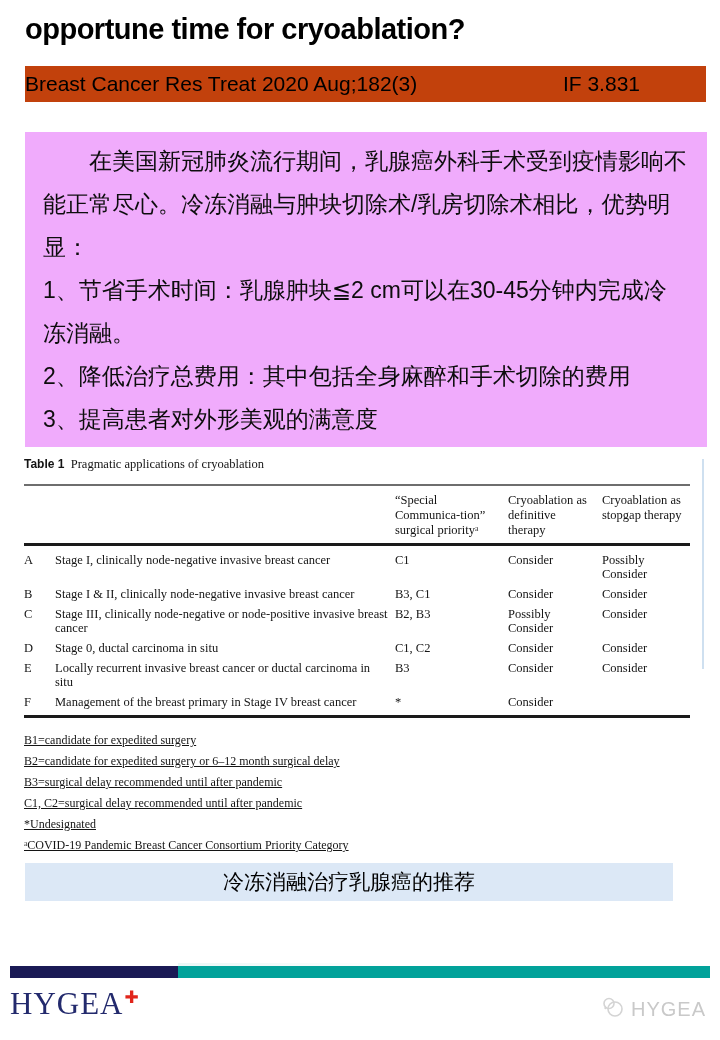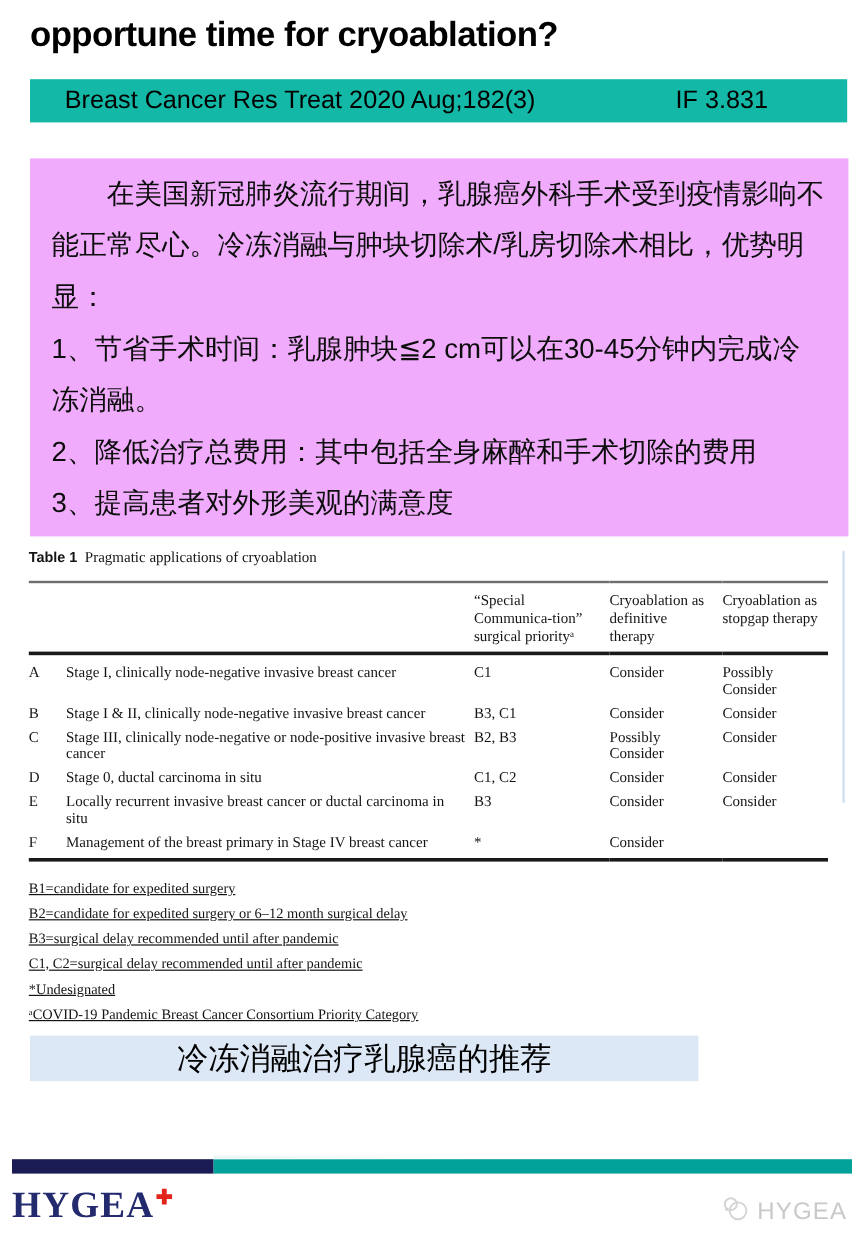--- a/index.html
+++ b/index.html
@@ -3,47 +3,47 @@
 <meta charset="utf-8">
 <style>
   html,body{margin:0;padding:0;}
   body{
     width:720px;height:1040px;background:#ffffff;position:relative;overflow:hidden;
     font-family:"Liberation Sans","DejaVu Sans",sans-serif;color:#000;
   }
   
   .title{margin:10px 25px 0 25px;font-weight:bold;font-size:29px;line-height:39px;letter-spacing:-0.5px;color:#000;}
   
-  .citation-bar{margin:17px 14px 0 25px;background:#14b8a6;height:36px;display:flex;align-items:center;font-size:21px;padding-left:29px;justify-content:center;}
+  .citation-bar{margin:17px 14px 0 25px;background:#c2410c;height:36px;display:flex;align-items:center;font-size:21px;padding-left:0;justify-content:center;}
   .citation-text{flex:1;}
   .citation-if{margin-right:66px;white-space:nowrap;}
   
   .summary-box{margin:30px 13px 0 25px;background:#f0abfc;padding:8px 18px 6px 18px;font-size:23px;line-height:43px;color:#0d0d0d;}
   .summary-para{margin:0;text-indent:2em;}
   .summary-point{margin:0;}
   
   .table-fig{margin:10px 14px 0 24px;font-family:"Liberation Serif","DejaVu Serif",serif;color:#141414;position:relative;}
   .fig-edge{position:absolute;right:2px;top:2px;width:2px;height:210px;background:#cfe0f0;}
   .tbl-caption{font-size:12.5px;margin:0 0 12px 0;}
   .tbl-caption b{font-family:"Liberation Sans","DejaVu Sans",sans-serif;font-size:12px;letter-spacing:0;}
   table.apps{width:666px;border-collapse:collapse;border-top:2px solid #6e6e6e;border-bottom:3px solid #1a1a1a;table-layout:fixed;}
   table.apps th{font-weight:normal;text-align:left;vertical-align:top;font-size:12.5px;line-height:15px;padding:7px 8px 5px 0;border-bottom:3px solid #1a1a1a;}
   table.apps td{font-size:12.5px;line-height:14px;padding:3px 4px 3px 0;vertical-align:top;}
   col.c-letter{width:31px;}col.c-desc{width:340px;}col.c-priority{width:113px;}col.c-def{width:94px;}col.c-stop{width:88px;}
   tbody tr:first-child td{padding-top:7px;}
   tbody tr:last-child td{padding-bottom:6px;}
   .footnotes{margin-top:12px;font-size:12px;line-height:21px;text-decoration:underline;}
   .footnotes div{white-space:nowrap;}
   
-  .caption-bar{position:absolute;left:25px;top:863px;width:557px;height:38px;background:#dce8f6;text-align:center;font-size:26px;line-height:38px;color:#000;}
+  .caption-bar{position:absolute;left:25px;top:863px;width:648px;height:38px;background:#dce8f6;text-align:center;font-size:21px;line-height:38px;color:#000;}
   
   .bar-navy{position:absolute;left:10px;top:966px;width:168px;height:12px;background:#1a1a55;}
   .bar-teal{position:absolute;left:178px;top:966px;width:532px;height:12px;background:#02a29a;}
   .bar-teal::before{content:"";position:absolute;left:0;top:-3px;width:220px;height:3px;background:linear-gradient(90deg,#eaf7f6,rgba(255,255,255,0));}
-  .logo{position:absolute;left:10px;top:986px;font-family:"Liberation Serif","DejaVu Serif",serif;font-weight:bold;font-size:31px;color:#232a6d;letter-spacing:1px;}
+  .logo{position:absolute;left:10px;top:986px;font-family:"Liberation Serif","DejaVu Serif",serif;font-weight:normal;font-size:31px;color:#232a6d;letter-spacing:1px;}
   .logo .plus{color:#e1251b;font-size:17px;vertical-align:super;margin-left:1px;line-height:0;}
   .watermark{position:absolute;right:14px;top:994px;display:flex;align-items:center;gap:5px;color:#c9c9c9;font-size:20px;letter-spacing:1px;}
 </style>
 </head>
 <body>
 
 <div class="title">
   <div>opportune time for cryoablation?</div>
 </div>
 

